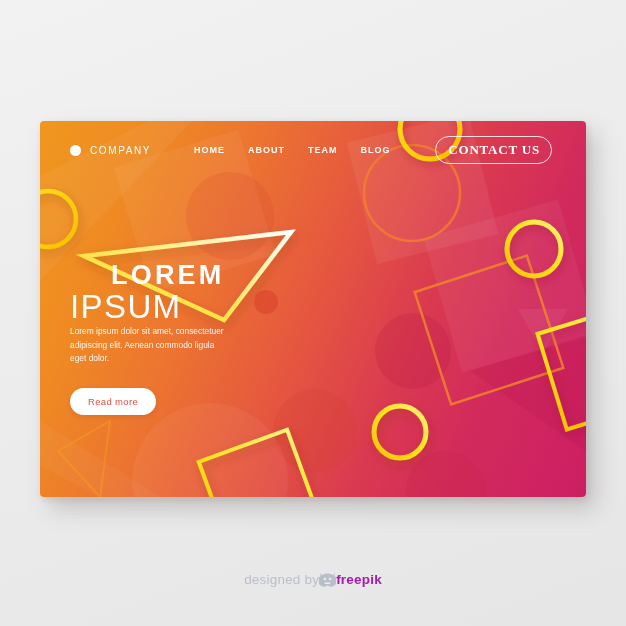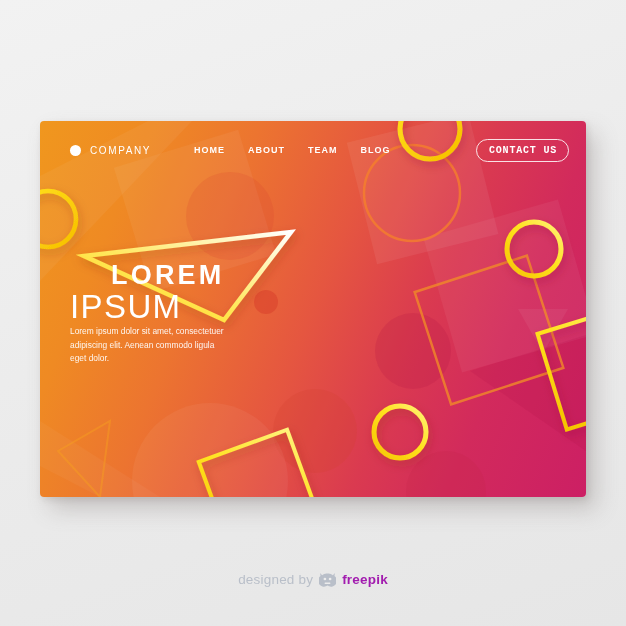--- a/index.html
+++ b/index.html
@@ -44,21 +44,21 @@
   
   .content { position: absolute; inset: 0; }
 
   
   .site-header {
     position: absolute;
     top: 0; left: 0; right: 0;
     height: 58px;
     display: flex;
     align-items: center;
-    padding: 0 17px 0 30px;
+    padding: 0 34px 0 30px;
   }
 
   .brand {
     display: flex;
     align-items: center;
     gap: 9px;
   }
   .brand-dot {
     width: 11px; height: 11px;
     border-radius: 50%;
@@ -88,28 +88,28 @@
     text-decoration: none;
     white-space: nowrap;
     cursor: pointer;
   }
 
   .contact-btn {
     margin-left: auto;
     border: 1px solid rgba(255,255,255,0.85);
     border-radius: 20px;
     color: #ffffff;
-    font-size: 10px;
+    font-size: 13px;
     letter-spacing: 0.8px;
     font-weight: 700;
     padding: 5px 11px 5px 12px;
     background: transparent;
     white-space: nowrap;
     cursor: pointer;
-    font-family: Liberation Mono, monospace;
+    font-family: Liberation Serif, serif;
   }
 
   
   .hero {
     position: absolute;
     left: 30px;
     top: 140px;
     width: 215px;
   }
   .hero-title-thin {
@@ -152,21 +152,20 @@
   }
 
   
   #footer-credit {
     position: absolute;
     left: 0; right: 0;
     top: 572px;
     display: flex;
     align-items: center;
     justify-content: center;
-    gap: 6px;
     color: #b9bfc9;
     font-size: 13.5px;
     letter-spacing: 0.2px;
   }
   #footer-credit .fp-name { font-weight: 700; color: #a21caf; }
   #footer-credit .fp-mark { display: block; }
 </style>
 </head>
 <body>
 
@@ -304,20 +303,21 @@
         <a class="nav-link" href="#">BLOG</a>
       </nav>
 
       <button class="contact-btn">CONTACT US</button>
     </header>
 
     <section class="hero">
       <div class="hero-title-thin">LOREM</div>
       <div class="hero-title-bold">IPSUM</div>
       <p class="hero-desc">Lorem ipsum dolor sit amet, consectetuer adipiscing elit. Aenean commodo ligula eget dolor.</p>
+      <button class="read-more-btn">Read more</button>
     </section>
 
   </div>
 </div>
 
 <div id="footer-credit">
   <span>designed by</span>
   <svg class="fp-mark" width="17" height="15" viewBox="0 0 17 15">
     <path d="M3.1 3.2 L1.1 1.0 L1.5 4.0 A5.6 5.6 0 0 0 8.5 13.6 A5.6 5.6 0 0 0 15.5 4.0 L15.9 1.0 L13.9 3.2 A6.8 6.8 0 0 0 8.5 1.6 A6.8 6.8 0 0 0 3.1 3.2 Z" fill="#b9bfc9"></path>
     <circle cx="5.9" cy="7.0" r="1.35" fill="#ececec"></circle>

